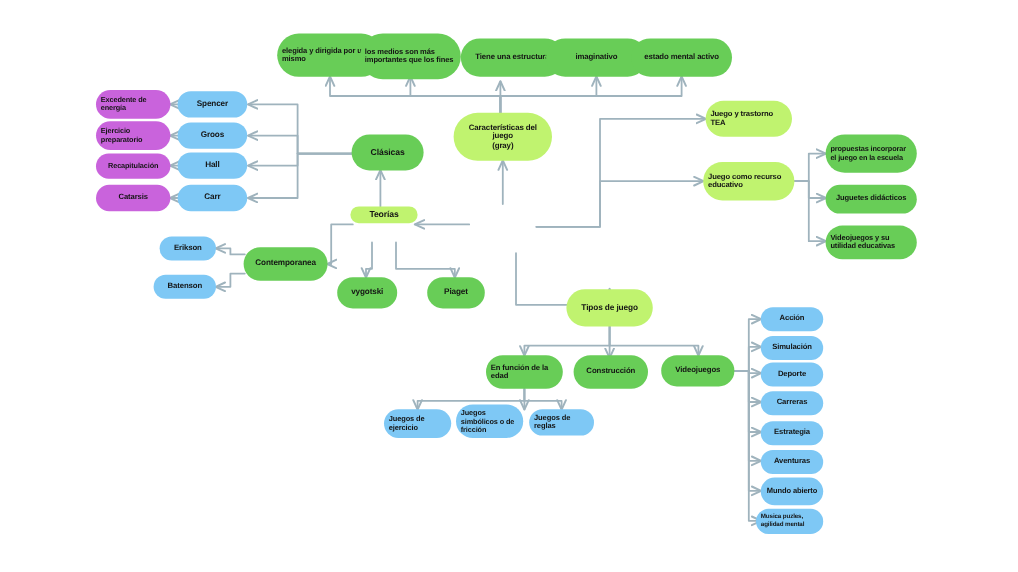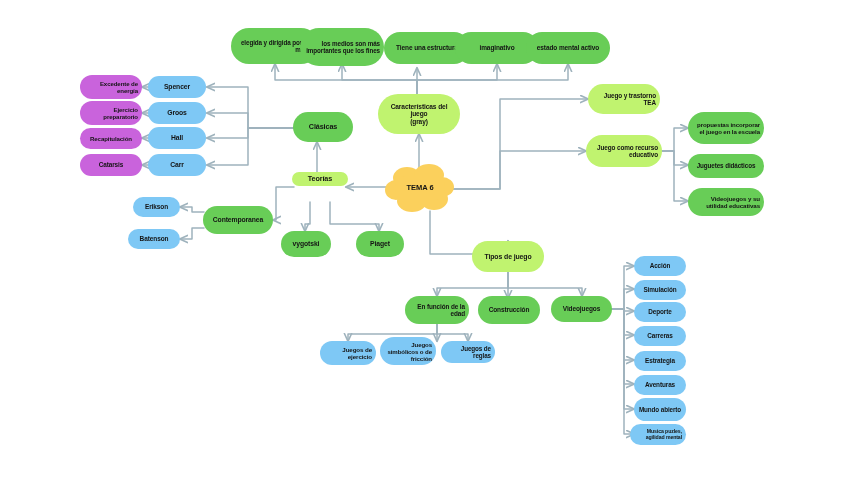--- a/index.html
+++ b/index.html
@@ -1,21 +1,21 @@
 <!DOCTYPE html>
 <html><head>
 <meta charset="utf-8">
 <title>Mapa conceptual TEMA 6</title>
 <style>
   html,body{margin:0;padding:0;background:#ffffff;}
   body{font-family:"Liberation Sans",sans-serif;}
   #canvas{position:relative;width:848px;height:477px;background:#ffffff;overflow:hidden;}
   #edges{position:absolute;left:0;top:0;width:848px;height:477px;}
   .node{position:absolute;box-sizing:border-box;display:flex;align-items:center;
-        justify-content:center;text-align:right;border-radius:999px;
+        justify-content:center;text-align:left;border-radius:999px;
         color:#141414;font-weight:bold;line-height:1.15;padding:2px 4px;
         letter-spacing:-0.1px;}
   .n-green{background:#68cd57;}
   .n-lgreen{background:#c0f36f;}
   .n-blue{background:#7ec8f5;}
   .n-purple{background:#c963dc;}
   .cloud{position:absolute;display:flex;align-items:center;justify-content:center;
          color:#141414;font-weight:bold;text-align:center;}
   .cloud svg{position:absolute;left:0;top:0;}
   .cloud span{position:relative;z-index:2;}
@@ -82,34 +82,20 @@
       <path d="M612,309 L624,309 L624,289 L634,289"></path>
       <path d="M612,309 L624,309 L624,311 L634,311"></path>
       <path d="M612,309 L624,309 L624,335 L634,335"></path>
       <path d="M612,309 L624,309 L624,360 L634,360"></path>
       <path d="M612,309 L624,309 L624,384 L634,384"></path>
       <path d="M612,309 L624,309 L624,409 L634,409"></path>
       <path d="M612,309 L624,309 L624,434 L634,434"></path>
     </g>
   </svg>
 
-  <div class="cloud" style="left:385px;top:162px;width:70px;height:50px;font-size:7.5px;">
-    <svg width="70" height="50" viewBox="0 0 70 50" aria-hidden="true">
-      <g fill="#fbd05c">
-        <ellipse cx="22" cy="16" rx="14" ry="11"></ellipse>
-        <ellipse cx="44" cy="13" rx="15" ry="11"></ellipse>
-        <ellipse cx="57" cy="25" rx="12" ry="10"></ellipse>
-        <ellipse cx="49" cy="37" rx="14" ry="11"></ellipse>
-        <ellipse cx="27" cy="39" rx="15" ry="11"></ellipse>
-        <ellipse cx="11" cy="28" rx="11" ry="10"></ellipse>
-        <rect x="10" y="14" width="50" height="24" rx="10"></rect>
-      </g>
-    </svg>
-    <span>TEMA 6</span>
-  </div>
 
   <div class="node n-lgreen" style="left:378px;top:94px;width:82px;height:40px;font-size:6.6px;flex-direction:column;">
     <span>Características del</span>
     <span>juego</span>
     <span>(gray)</span>
   </div>
 
   <div class="node n-green" style="left:231px;top:28px;width:88px;height:36px;font-size:6.3px;">elegida y dirigida por uno mismo</div>
   <div class="node n-green" style="left:300px;top:28px;width:84px;height:38px;font-size:6.3px;">los medios son más importantes que los fines</div>
   <div class="node n-green" style="left:384px;top:32px;width:86px;height:32px;font-size:6.5px;">Tiene una estructura</div>

